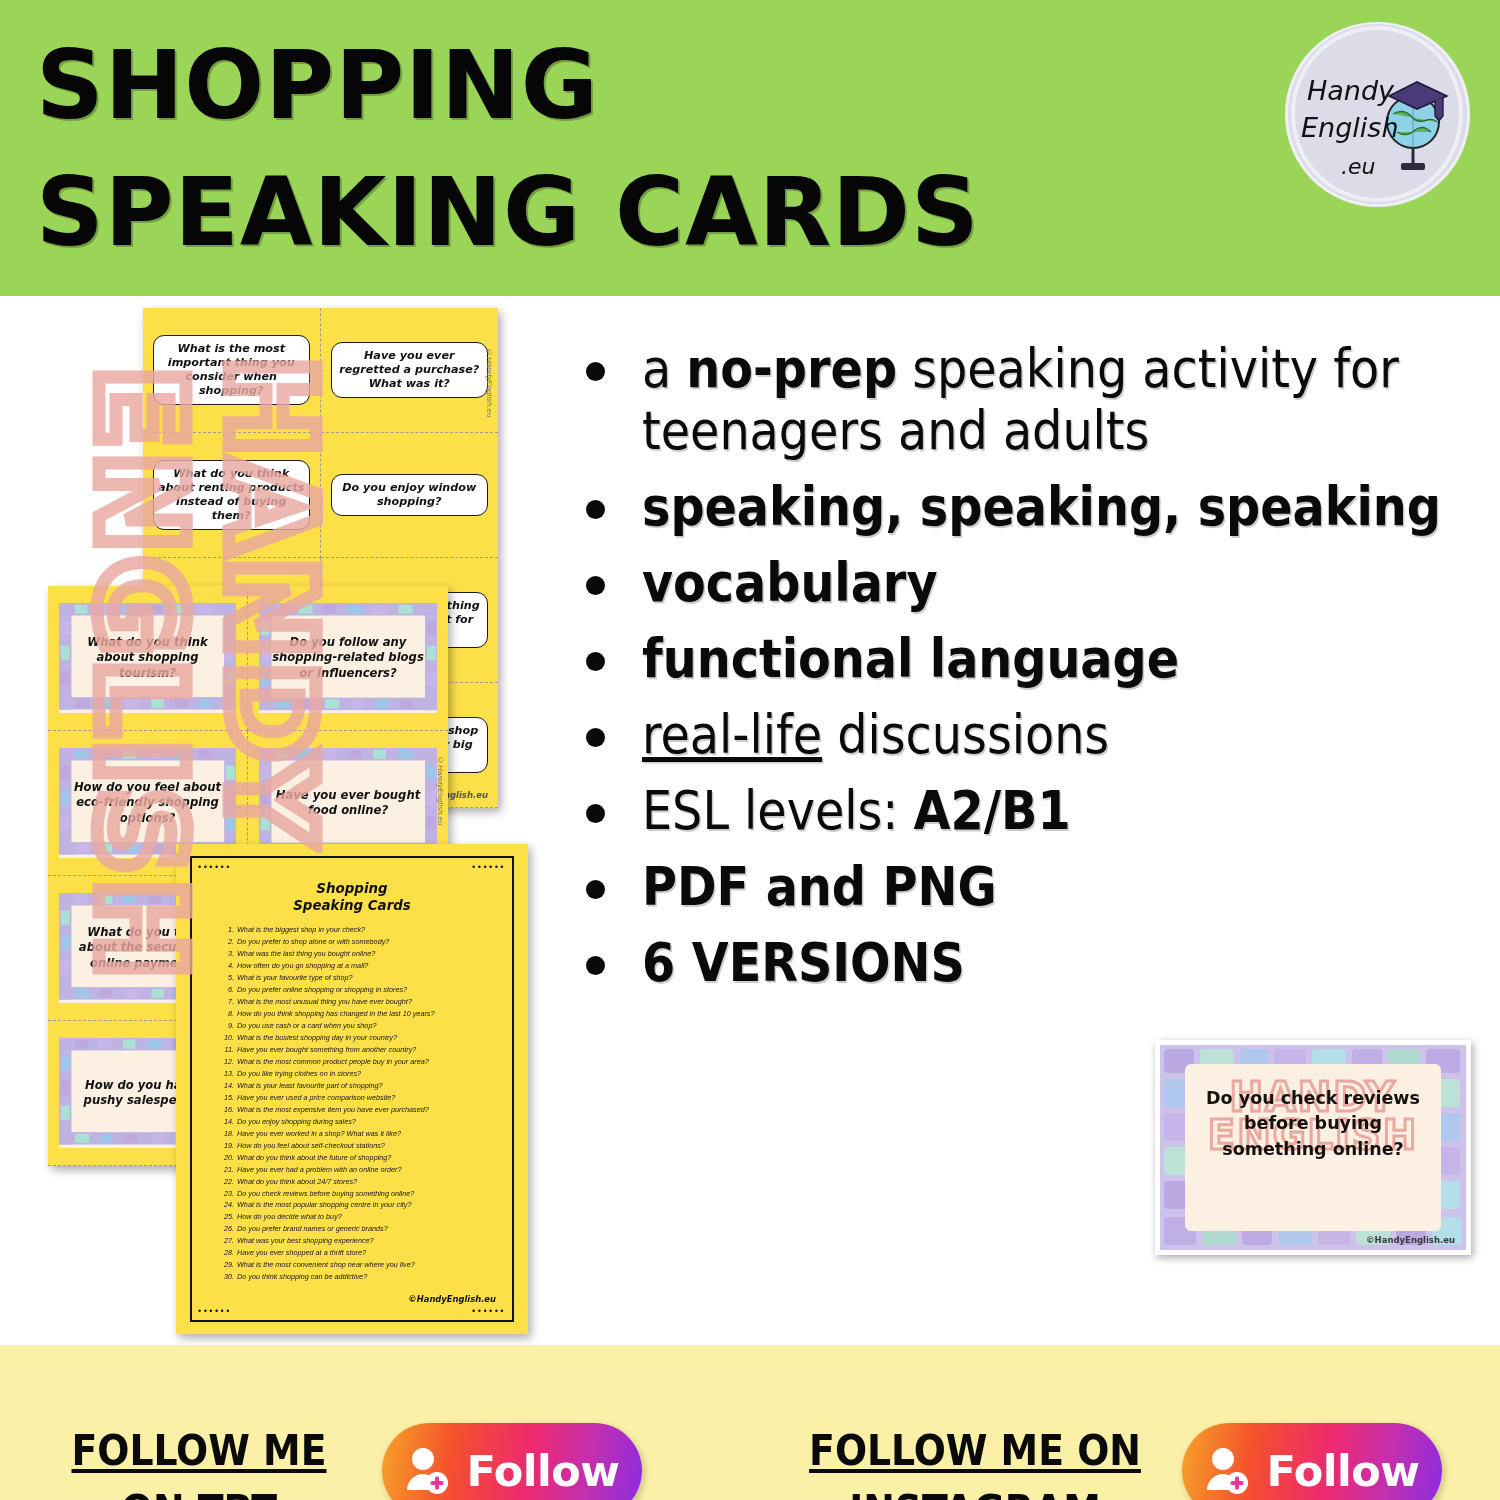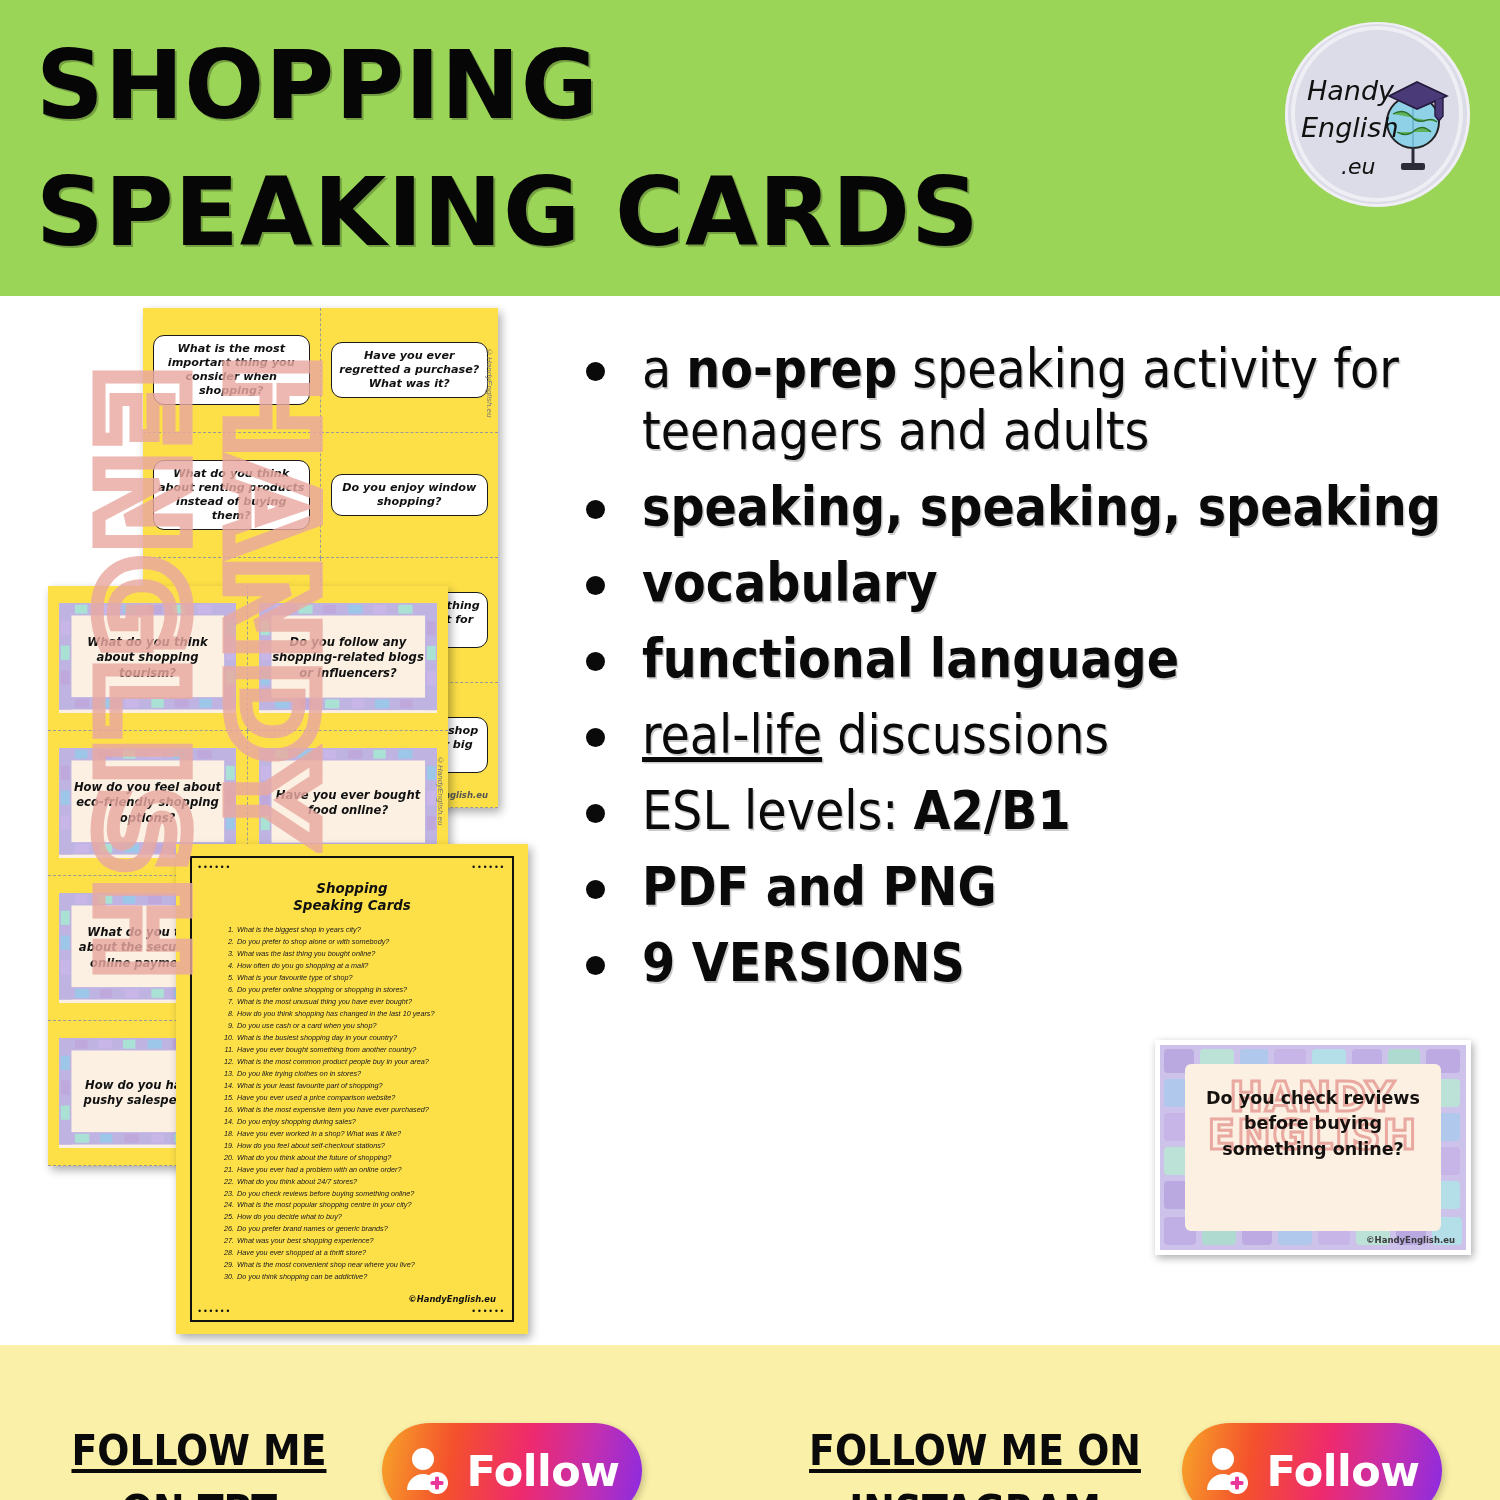--- a/index.html
+++ b/index.html
@@ -623,21 +623,21 @@
           <div class="corner-dots" style="right:6px; top:4px;">••••••</div>
           <div class="corner-dots" style="left:6px; bottom:4px;">••••••</div>
           <div class="corner-dots" style="right:6px; bottom:4px;">••••••</div>
 
           <div id="list-title">
             <span>Shopping</span><br>
             <span>Speaking Cards</span>
           </div>
 
           <ol id="list-questions">
-            <li><span class="n">1.</span><span>What is the biggest shop in years city?</span></li>
+            <li><span class="n">1.</span><span>What is the biggest shop in your check?</span></li>
             <li><span class="n">2.</span><span>Do you prefer to shop alone or with somebody?</span></li>
             <li><span class="n">3.</span><span>What was the last thing you bought online?</span></li>
             <li><span class="n">4.</span><span>How often do you go shopping at a mall?</span></li>
             <li><span class="n">5.</span><span>What is your favourite type of shop?</span></li>
             <li><span class="n">6.</span><span>Do you prefer online shopping or shopping in stores?</span></li>
             <li><span class="n">7.</span><span>What is the most unusual thing you have ever bought?</span></li>
             <li><span class="n">8.</span><span>How do you think shopping has changed in the last 10 years?</span></li>
             <li><span class="n">9.</span><span>Do you use cash or a card when you shop?</span></li>
             <li><span class="n">10.</span><span>What is the busiest shopping day in your country?</span></li>
             <li><span class="n">11.</span><span>Have you ever bought something from another country?</span></li>
@@ -673,21 +673,21 @@
     </div>
 
     <div id="features">
       <div class="feat"> a <b>no-prep</b> speaking activity for teenagers and adults</div>
       <div class="feat"><b>speaking, speaking, speaking</b></div>
       <div class="feat"><b>vocabulary</b></div>
       <div class="feat"><b>functional language</b></div>
       <div class="feat"><u>real-life</u> discussions</div>
       <div class="feat">ESL levels: <b>A2/B1</b></div>
       <div class="feat"><b>PDF and PNG</b></div>
-      <div class="feat"><b>9 VERSIONS</b></div>
+      <div class="feat"><b>6 VERSIONS</b></div>
     </div>
   </div>
 
   <div id="sample-card">
     <div class="deco-bg">
       <svg width="306" height="205" viewBox="0 0 306 205">
         <rect x="0" y="0" width="306" height="205" fill="#CDC2EA"></rect>
         <g opacity="0.95">
           <rect x="4" y="4" width="30" height="24" rx="4" fill="#B9A8E0"></rect>
           <rect x="40" y="4" width="34" height="24" rx="4" fill="#BCE3D6"></rect>

